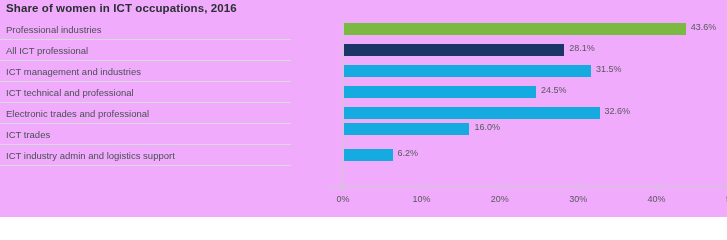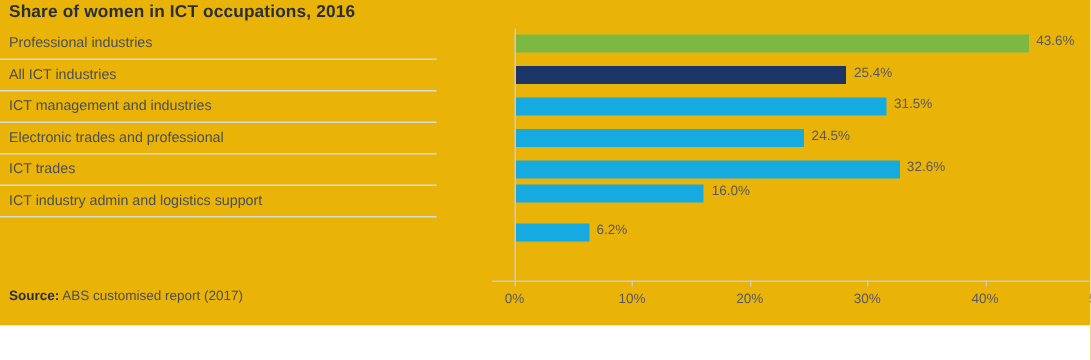--- a/index.html
+++ b/index.html
@@ -12,21 +12,21 @@
     height: 217px;
     font-family: "Liberation Sans", sans-serif;
     color: #3f4448;
     overflow: hidden;
   }
 
   #page {
     position: relative;
     width: 727px;
     height: 217px;
-    background: #eab308;
+    background: #f0abfc;
   }
 
   
   .chart-title {
     position: absolute;
     left: 6px;
     top: 2px;
     font-size: 11.5px;
     font-weight: bold;
     color: #2b2f33;
@@ -138,24 +138,27 @@
 
 <div id="page">
 
   <div class="chart-title">Share of women in ICT occupations, 2016</div>
 
   <div class="label-col">
       <div class="label-row">
         <span class="label-text">Professional industries</span>
       </div>
       <div class="label-row">
-        <span class="label-text">All ICT industries</span>
+        <span class="label-text">All ICT professional</span>
       </div>
       <div class="label-row">
         <span class="label-text">ICT management and industries</span>
+      </div>
+      <div class="label-row">
+        <span class="label-text">ICT technical and professional</span>
       </div>
       <div class="label-row">
         <span class="label-text">Electronic trades and professional</span>
       </div>
       <div class="label-row">
         <span class="label-text">ICT trades</span>
       </div>
       <div class="label-row">
         <span class="label-text">ICT industry admin and logistics support</span>
       </div>
@@ -163,21 +166,21 @@
 
   <div class="plot">
     <div class="axis-line-y"></div>
     <div class="axis-line-x"></div>
   <div class="bar-row" style="top: 0px; width: 392px;">
         <div class="bar" style="width: 341.824px; background: rgb(124, 185, 67);"></div>
         <span class="bar-value" style="left: 347.824px;">43.6%</span>
       </div>
       <div class="bar-row" style="top: 21px; width: 392px;">
         <div class="bar" style="width: 220.304px; background: rgb(27, 53, 103);"></div>
-        <span class="bar-value" style="left: 226.304px;">25.4%</span>
+        <span class="bar-value" style="left: 226.304px;">28.1%</span>
       </div>
       <div class="bar-row" style="top: 42px; width: 392px;">
         <div class="bar" style="width: 246.96px; background: rgb(22, 171, 224);"></div>
         <span class="bar-value" style="left: 252.96px;">31.5%</span>
       </div>
       <div class="bar-row" style="top: 63px; width: 392px; text-align: center;">
         <div class="bar" style="width: 192.08px; background: rgb(22, 171, 224);"></div>
         <span class="bar-value" style="left: 198.08px;">24.5%</span>
       </div>
       <div class="bar-row" style="top: 84px; width: 392px;">
@@ -199,17 +202,14 @@
       <div class="tick" style="left: 156.8px;"></div>
       <div class="tick-label" style="left: 156.8px;">20%</div>
       <div class="tick" style="left: 235.2px;"></div>
       <div class="tick-label" style="left: 235.2px;">30%</div>
       <div class="tick" style="left: 313.6px;"></div>
       <div class="tick-label" style="left: 313.6px;">40%</div>
       <div class="tick" style="left: 392px;"></div>
       <div class="tick-label" style="left: 392px;">50%</div>
     </div>
 
-  <div class="source">
-    <span class="source-label">Source:</span><span> ABS customised report (2017)</span>
-  </div>
 
 </div>
 
 </body></html>

